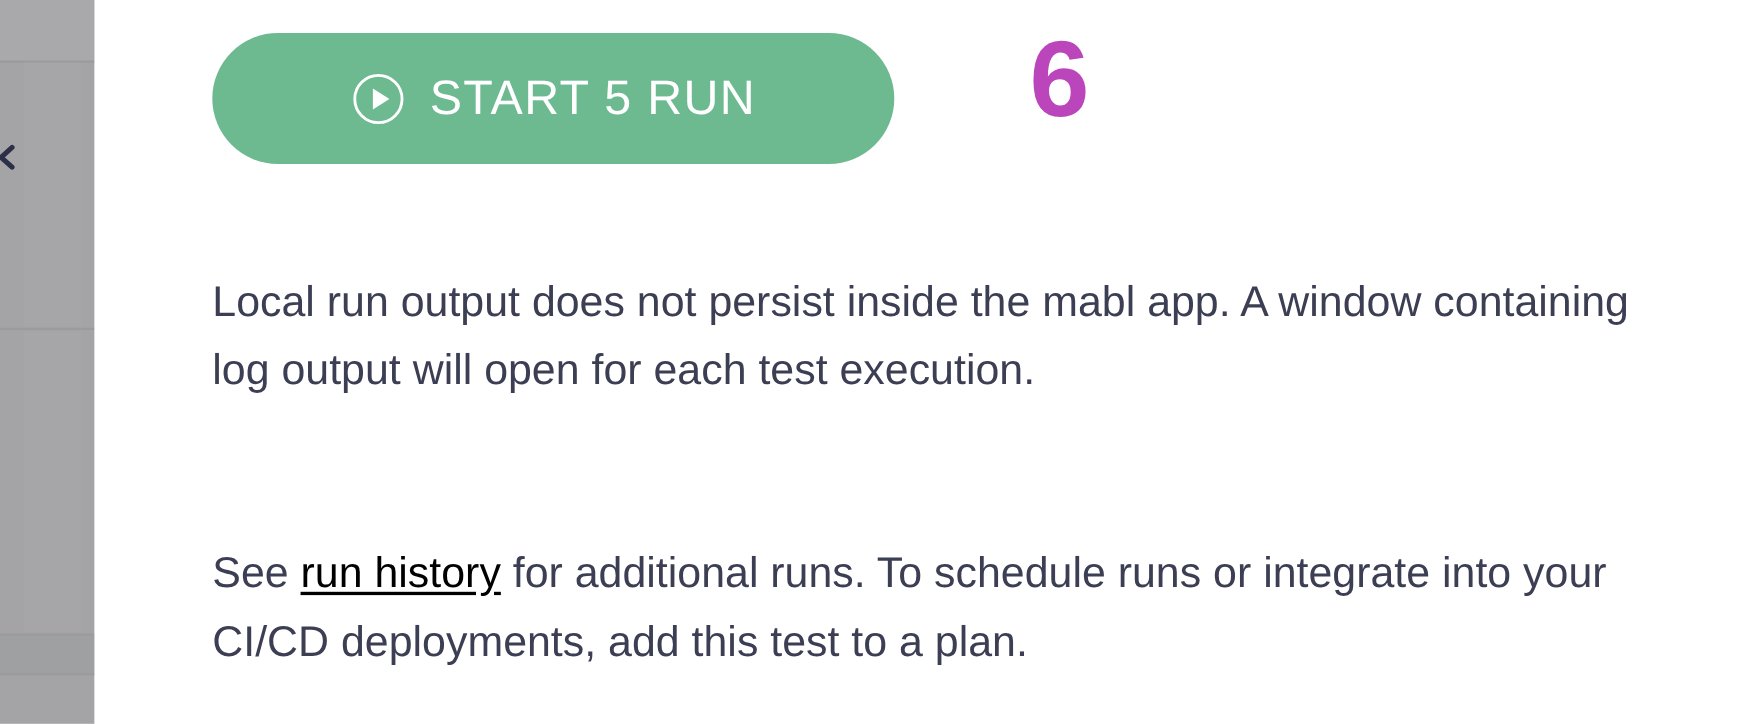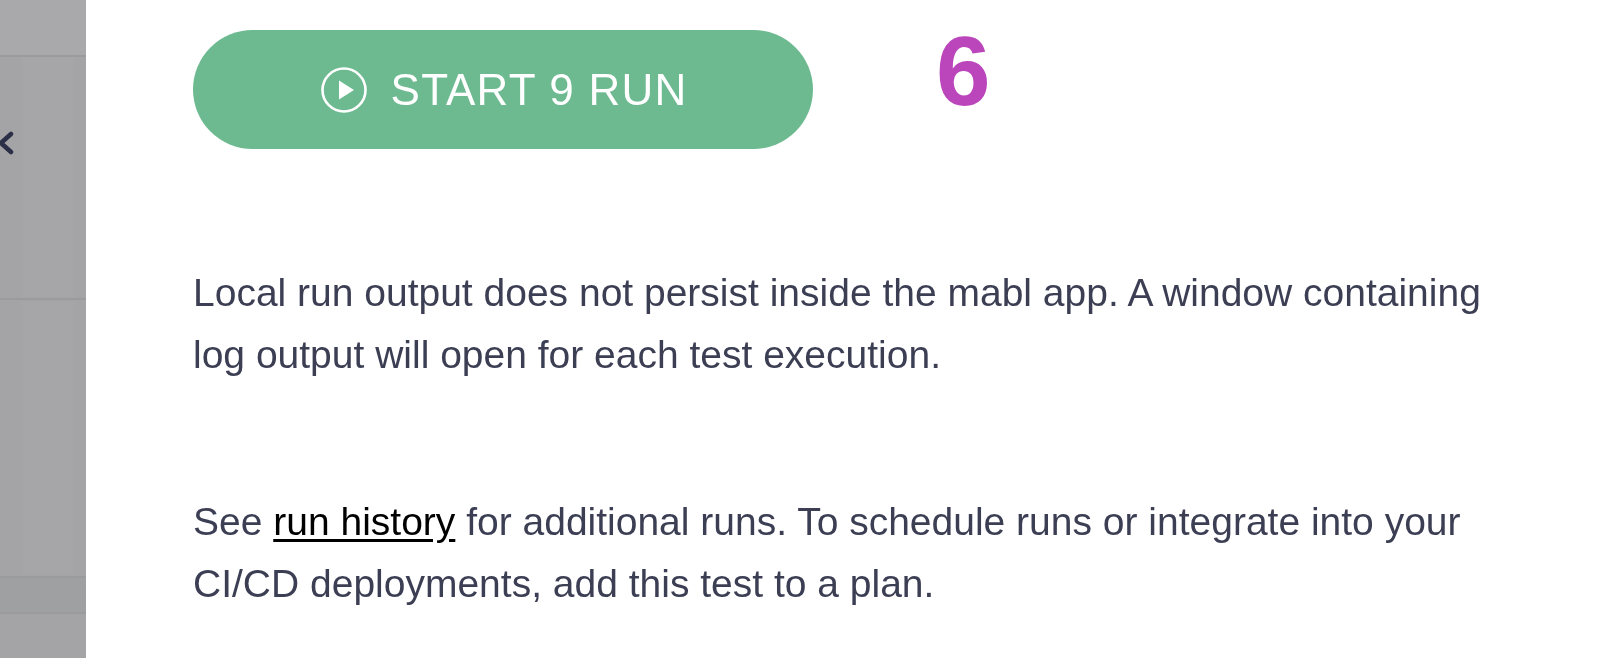--- a/index.html
+++ b/index.html
@@ -115,21 +115,21 @@
   
   .body-copy {
     position: absolute;
     left: 107px;
     color: #3c3f54;
     font-size: 39px;
     line-height: 62px;
     width: 1300px;
     font-family: "Liberation Sans", sans-serif;
   }
-  #info-paragraph { top: 223px; }
+  #info-paragraph { top: 205px; }
   #history-paragraph { top: 452px; }
 
   #run-history-link {
     color: #000000;
     text-decoration: underline;
     text-underline-offset: 4px;
     cursor: pointer;
   }
 </style>
 </head>
@@ -152,21 +152,21 @@
   </span>
 </div>
 
 <div id="main-content">
 
   <button id="start-run-button">
     <svg id="play-circle-icon" viewBox="0 0 50 50" aria-hidden="true">
       <circle cx="25" cy="25" r="21.5" fill="none" stroke="#ffffff" stroke-width="2.6"></circle>
       <path d="M20 15.5 L35 25 L20 34.5 Z" fill="#ffffff"></path>
     </svg>
-    <span class="label">START 9 RUN</span>
+    <span class="label">START 5 RUN</span>
   </button>
 
   <div id="step-annotation">6</div>
 
   <p class="body-copy" id="info-paragraph">Local run output does not persist inside the mabl app. A window containing log output will open for each test execution.</p>
 
   <p class="body-copy" id="history-paragraph"><span>See </span><a id="run-history-link" href="#">run history</a><span> for additional runs. To schedule runs or integrate into your CI/CD deployments, add this test to a plan.</span></p>
 
 </div>
 

